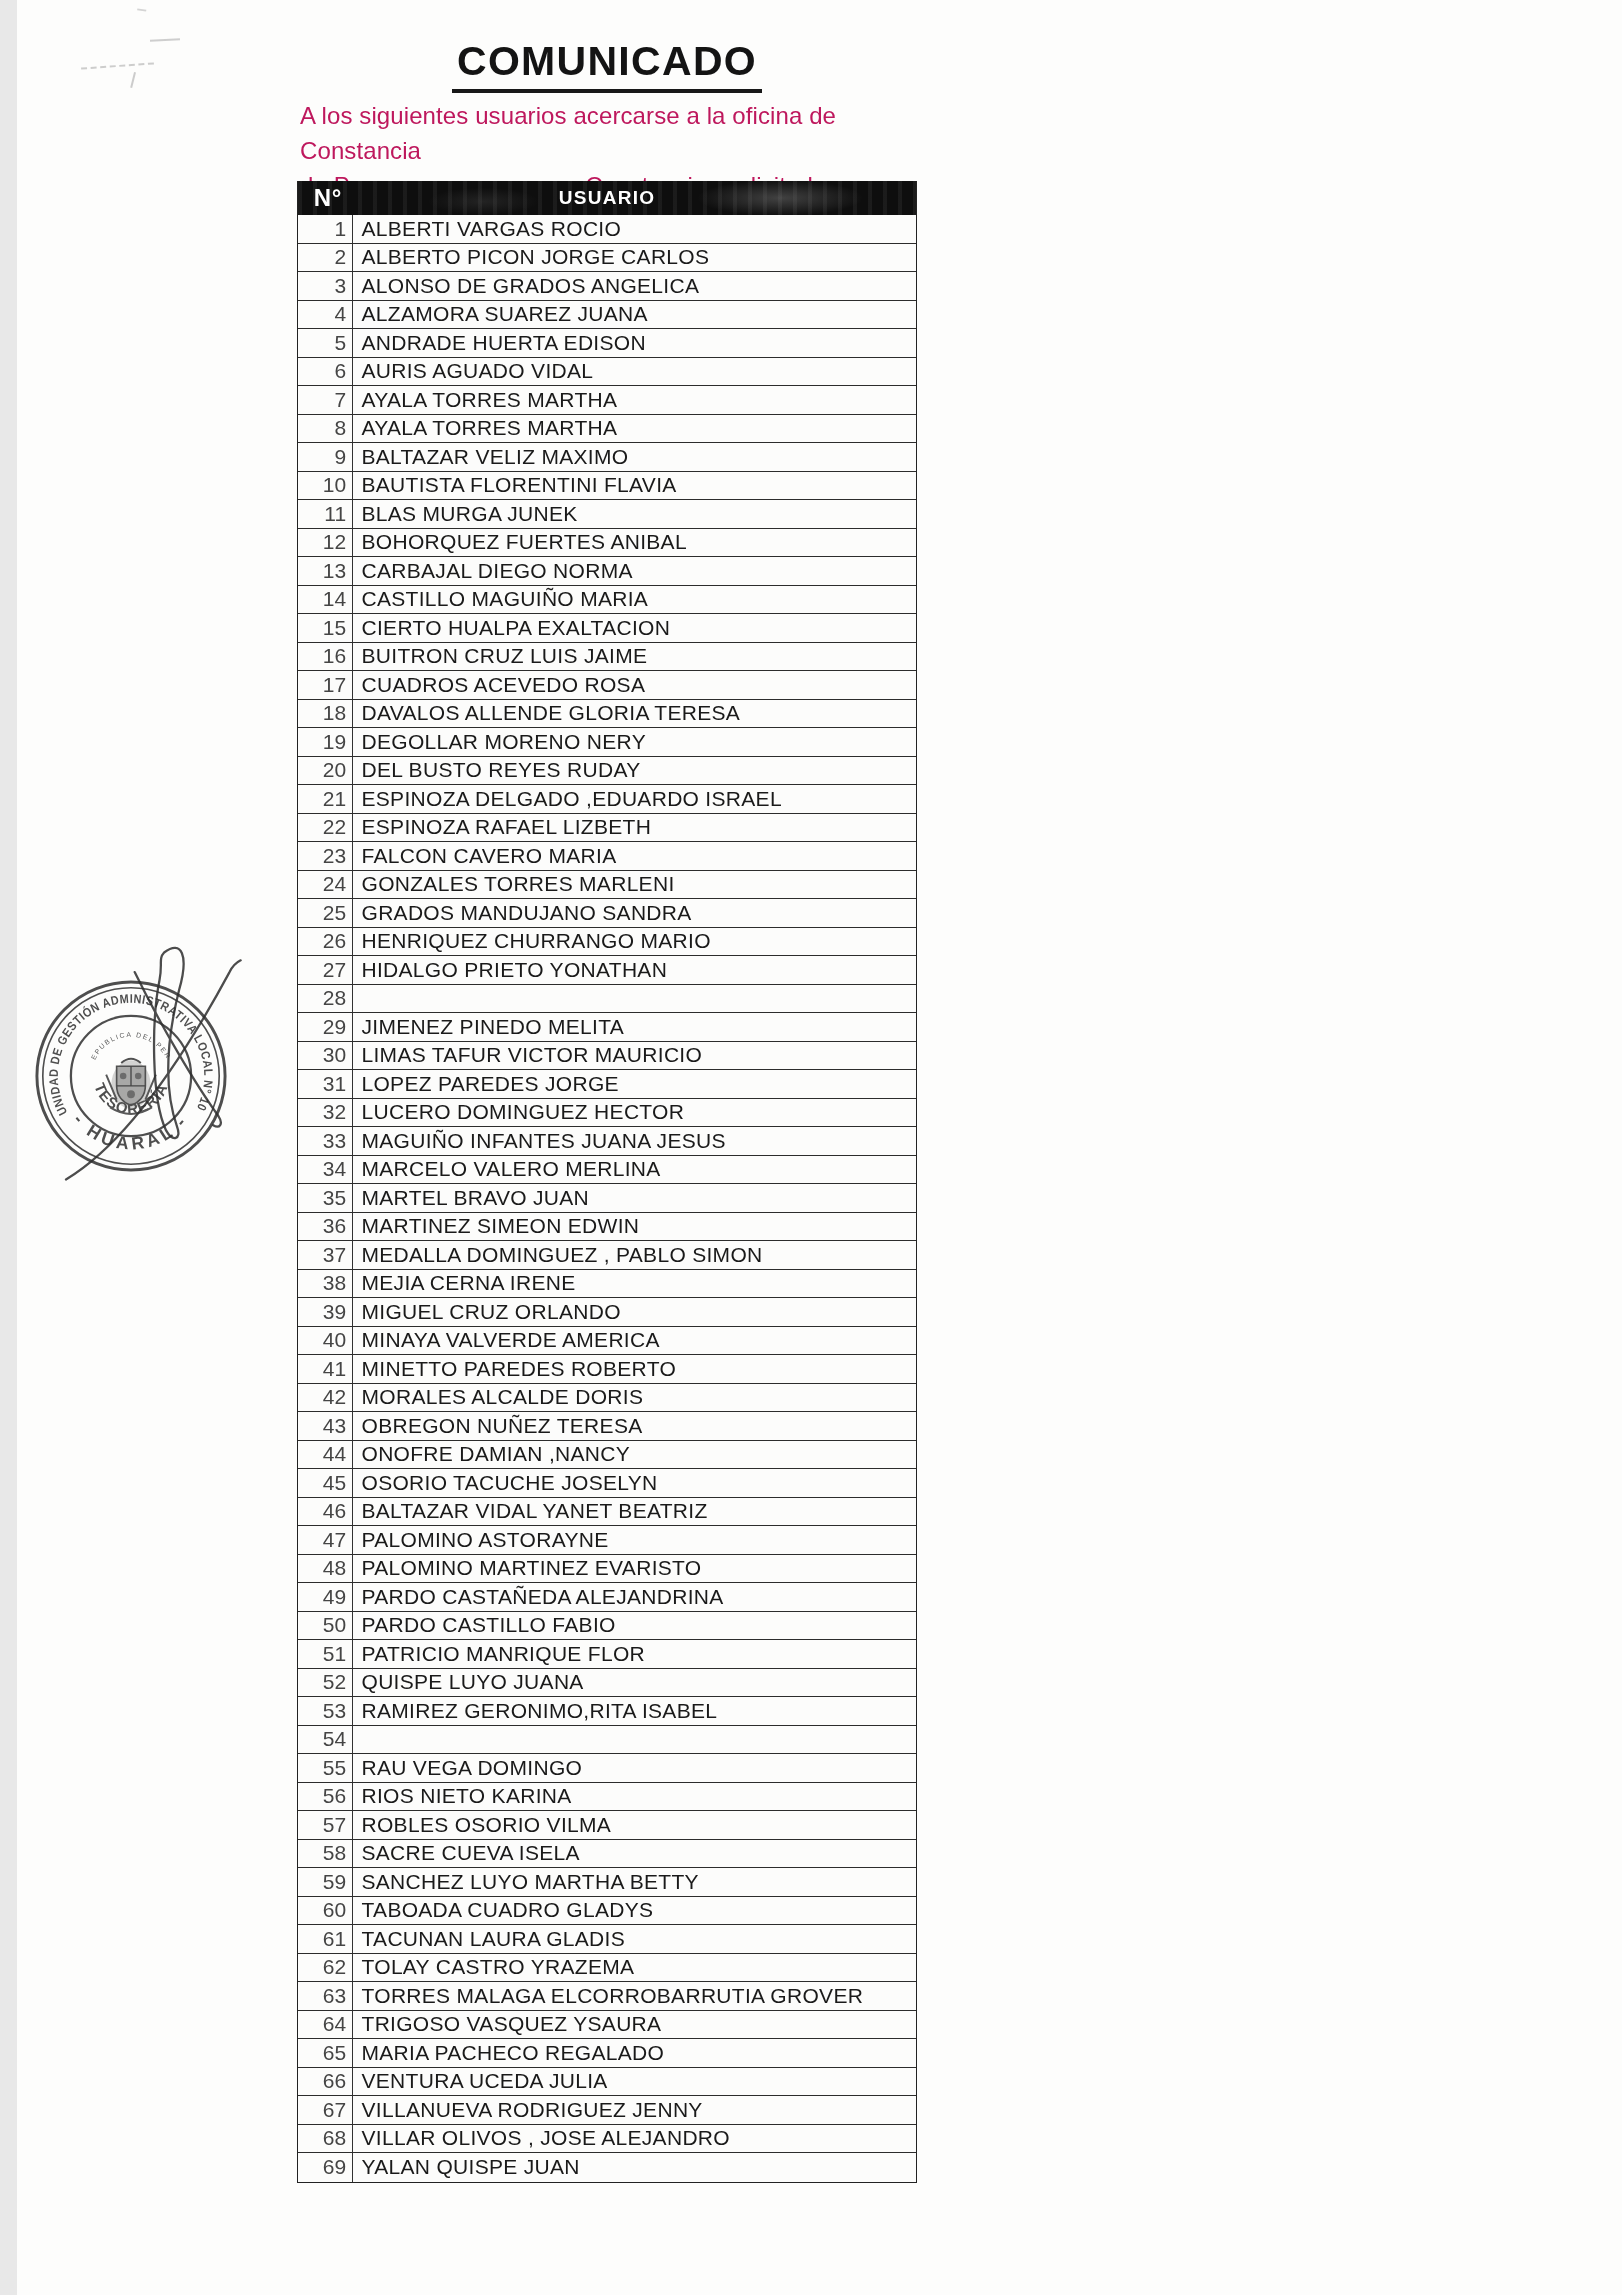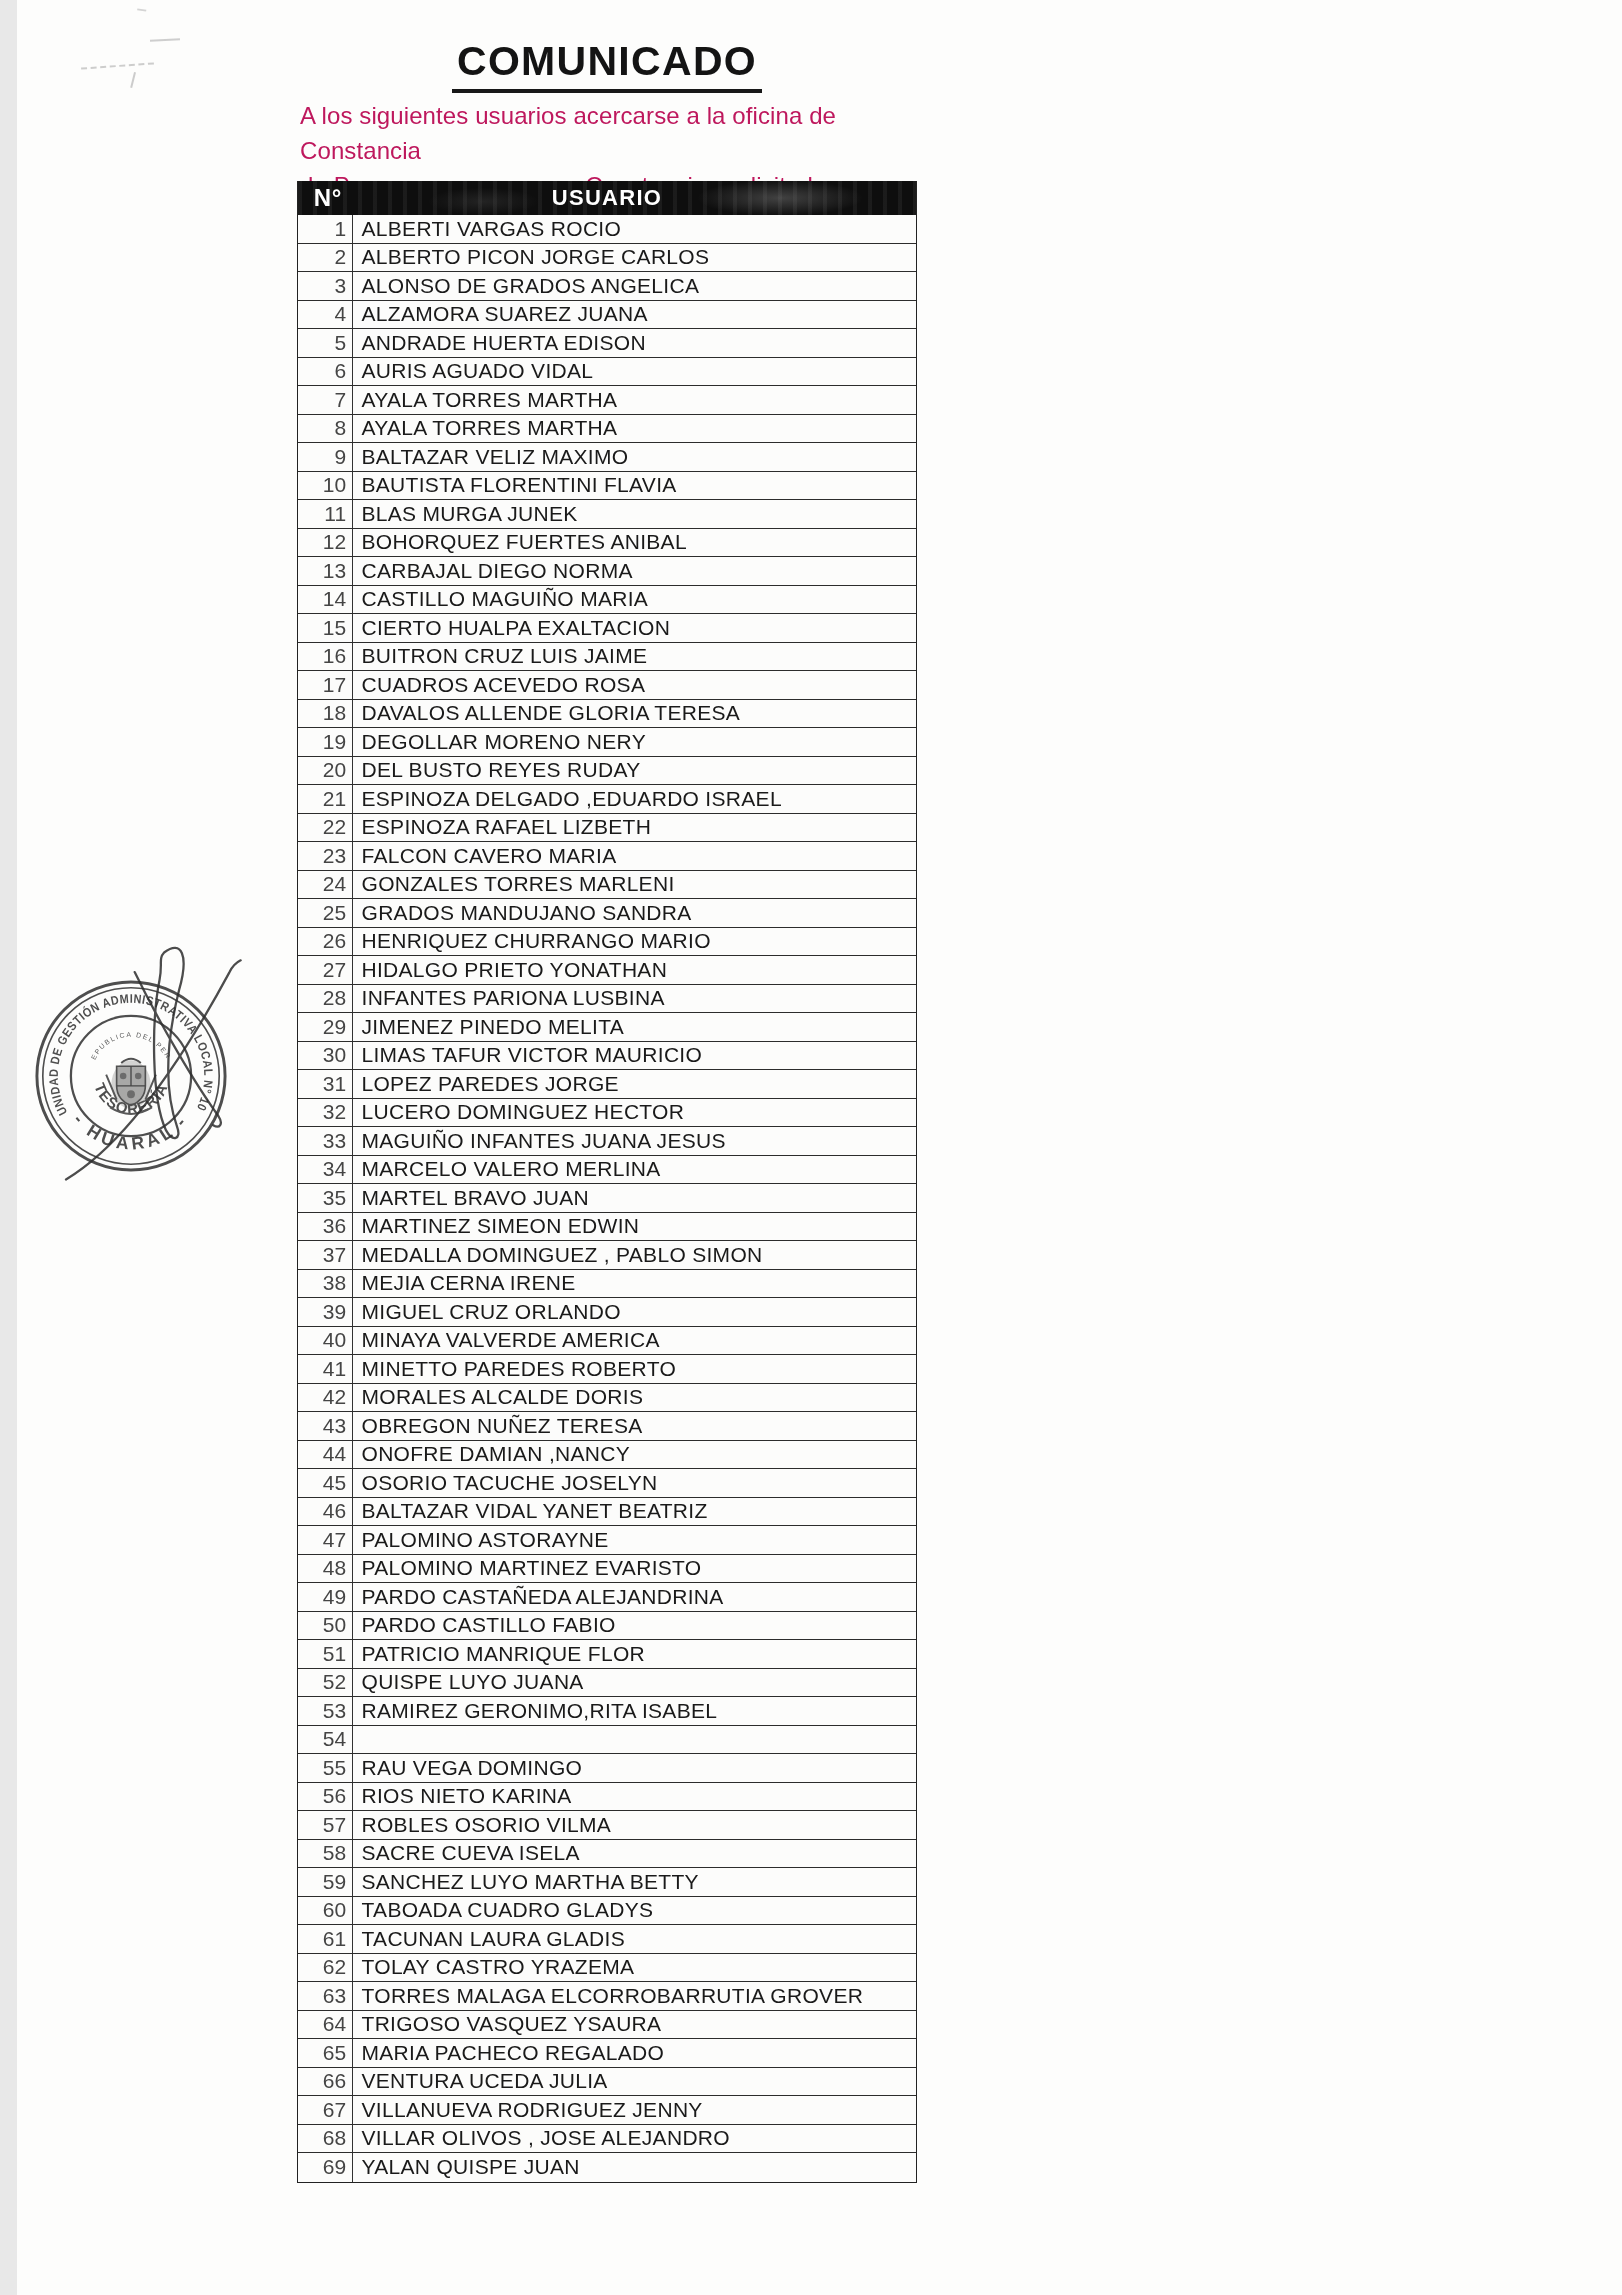--- a/index.html
+++ b/index.html
@@ -37,21 +37,21 @@
   .thead{
     display:flex;align-items:center;height:34px;
     background:
       radial-gradient(ellipse 118px 26px at 78% 50%, rgba(150,150,150,.38), rgba(0,0,0,0) 70%),
       radial-gradient(ellipse 79px 19.6px at 30% 60%, rgba(110,110,110,.22), rgba(0,0,0,0) 70%),
       repeating-linear-gradient(90deg, rgba(90,90,90,.18) 0 3.9px, rgba(0,0,0,0) 3.9px 15px),
       #0e0e0e;
     color:#fff;position:relative;
   }
   .th-num{width:55px;box-sizing:border-box;padding-left:15.7px;font-weight:bold;font-size:24px;letter-spacing:0.7px;}
-  .th-user{position:absolute;left:0;width:100%;text-align:center;font-weight:bold;font-size:22px;letter-spacing:1.3px;}
+  .th-user{position:absolute;left:0;width:100%;text-align:center;font-weight:bold;font-size:19px;letter-spacing:1.3px;}
   .tbody{display:block;}
   .row{display:flex;height:28.5px;box-sizing:border-box;border-bottom:1.3px solid #2c2c2c;background:#fcfcfb;}
   .row:last-child{border-bottom:none;}
   .cell{display:flex;align-items:center;box-sizing:border-box;}
   .cell.num{
     width:55px;justify-content:flex-end;padding-right:5.9px;
     border-right:1.3px solid #323232;
     font-size:21px;color:#454545;
   }
   .cell.name{flex:1;padding-left:8.5px;font-size:21px;color:#1a1a1a;letter-spacing:0.3px;white-space:nowrap;overflow:hidden;}
@@ -214,21 +214,20 @@
       <div class="cell name">HENRIQUEZ CHURRANGO MARIO</div>
     </div>
 
     <div class="row">
       <div class="cell num">27</div>
       <div class="cell name">HIDALGO PRIETO YONATHAN</div>
     </div>
 
     <div class="row">
       <div class="cell num">28</div>
-      <div class="cell name">INFANTES PARIONA LUSBINA</div>
     </div>
 
     <div class="row">
       <div class="cell num">29</div>
       <div class="cell name">JIMENEZ PINEDO MELITA</div>
     </div>
 
     <div class="row">
       <div class="cell num">30</div>
       <div class="cell name">LIMAS TAFUR VICTOR MAURICIO</div>

